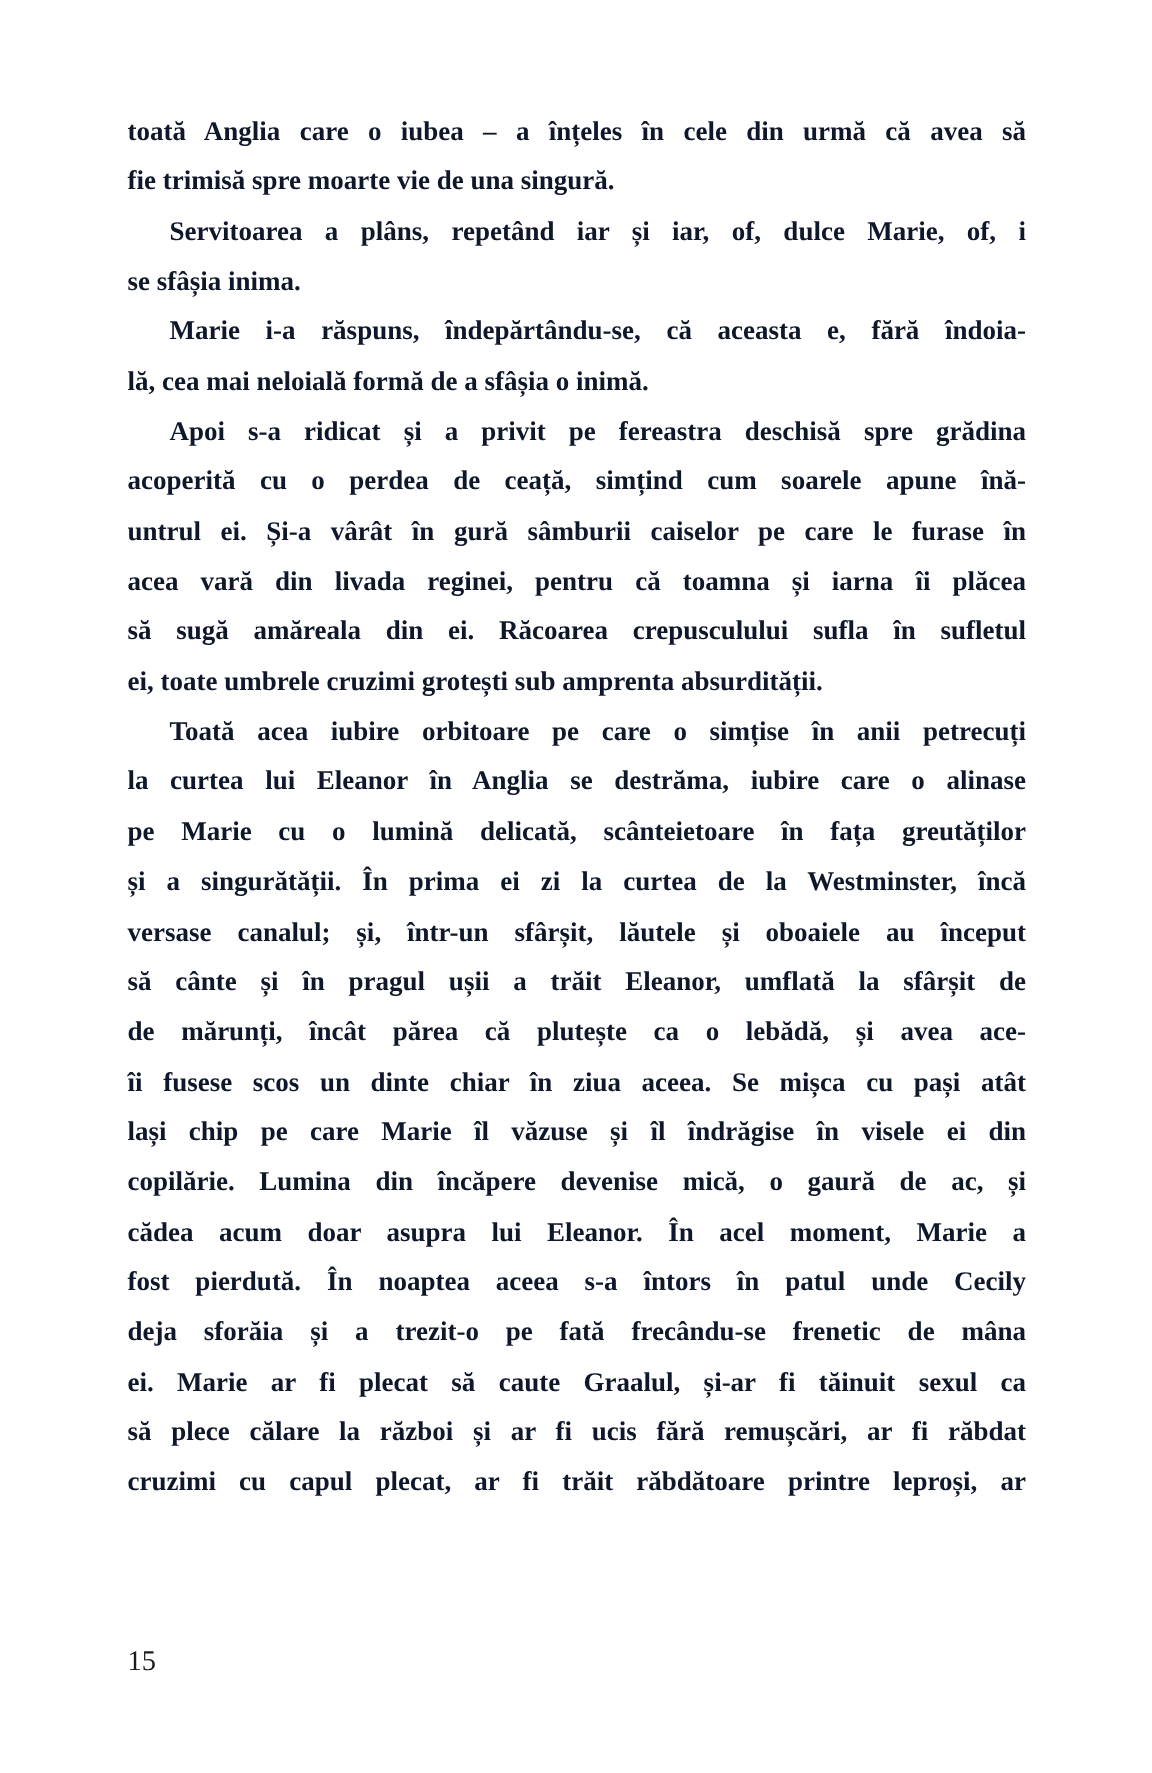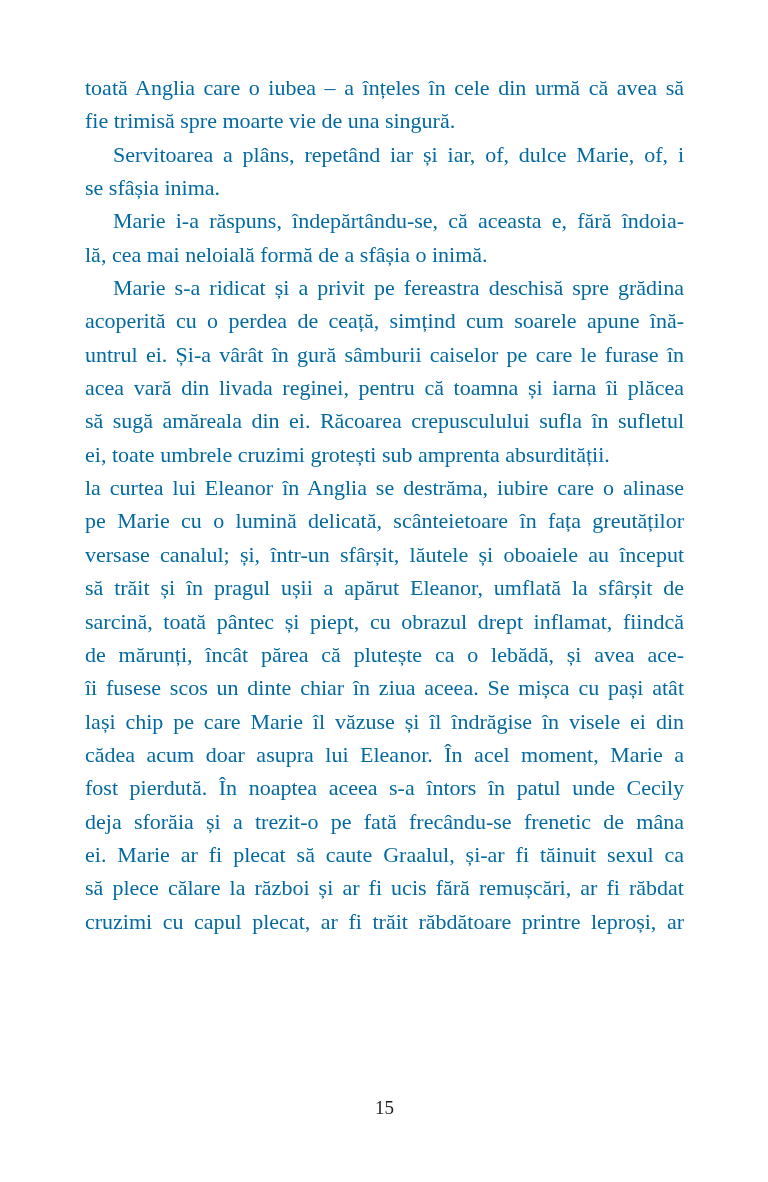--- a/index.html
+++ b/index.html
@@ -16,70 +16,72 @@
     font-family: "Liberation Serif", "DejaVu Serif", serif;
     color: #1c1c1c;
   }
   .text-block {
     position: absolute;
     left: 85px;
     top: 71px;
     width: 599px;
   }
   .line {
-    font-size: 22px;
+    font-size: 18px;
     line-height: 33.34px;
     text-align: justify;
     text-align-last: justify;
     white-space: normal;
-    color: #0369a1;
+    color: #0f172a;
+    font-weight: bold;
   }
   .line.pend {
     text-align-last: left;
   }
   .line.indent {
     text-indent: 28px;
   }
   .folio {
     position: absolute;
     top: 1097px;
     left: 85px;
     width: 599px;
-    text-align: center;
     font-size: 19px;
     line-height: 22px;
     color: #1c1c1c;
   }
 </style>
 </head>
 <body>
 
 <div class="page">
 
   <main class="text-block">
     <div class="line">toată Anglia care o iubea – a înțeles în cele din urmă că avea să</div>
     <div class="line pend">fie trimisă spre moarte vie de una singură.</div>
     <div class="line indent">Servitoarea a plâns, repetând iar și iar, of, dulce Marie, of, i</div>
     <div class="line pend">se sfâșia inima.</div>
     <div class="line indent">Marie i-a răspuns, îndepărtându-se, că aceasta e, fără îndoia-</div>
     <div class="line pend">lă, cea mai neloială formă de a sfâșia o inimă.</div>
-    <div class="line indent">Marie s-a ridicat și a privit pe fereastra deschisă spre grădina</div>
+    <div class="line indent">Apoi s-a ridicat și a privit pe fereastra deschisă spre grădina</div>
     <div class="line">acoperită cu o perdea de ceață, simțind cum soarele apune înă-</div>
     <div class="line">untrul ei. Și-a vârât în gură sâmburii caiselor pe care le furase în</div>
     <div class="line">acea vară din livada reginei, pentru că toamna și iarna îi plăcea</div>
     <div class="line">să sugă amăreala din ei. Răcoarea crepusculului sufla în sufletul</div>
     <div class="line pend">ei, toate umbrele cruzimi grotești sub amprenta absurdității.</div>
+    <div class="line indent">Toată acea iubire orbitoare pe care o simțise în anii petrecuți</div>
     <div class="line">la curtea lui Eleanor în Anglia se destrăma, iubire care o alinase</div>
     <div class="line">pe Marie cu o lumină delicată, scânteietoare în fața greutăților</div>
+    <div class="line">și a singurătății. În prima ei zi la curtea de la Westminster, încă</div>
     <div class="line">versase canalul; și, într-un sfârșit, lăutele și oboaiele au început</div>
-    <div class="line">să trăit și în pragul ușii a apărut Eleanor, umflată la sfârșit de</div>
-    <div class="line">sarcină, toată pântec și piept, cu obrazul drept inflamat, fiindcă</div>
+    <div class="line">să cânte și în pragul ușii a trăit Eleanor, umflată la sfârșit de</div>
     <div class="line">de mărunți, încât părea că plutește ca o lebădă, și avea ace-</div>
     <div class="line">îi fusese scos un dinte chiar în ziua aceea. Se mișca cu pași atât</div>
     <div class="line">lași chip pe care Marie îl văzuse și îl îndrăgise în visele ei din</div>
+    <div class="line">copilărie. Lumina din încăpere devenise mică, o gaură de ac, și</div>
     <div class="line">cădea acum doar asupra lui Eleanor. În acel moment, Marie a</div>
     <div class="line">fost pierdută. În noaptea aceea s-a întors în patul unde Cecily</div>
     <div class="line">deja sforăia și a trezit-o pe fată frecându-se frenetic de mâna</div>
     <div class="line">ei. Marie ar fi plecat să caute Graalul, și-ar fi tăinuit sexul ca</div>
     <div class="line">să plece călare la război și ar fi ucis fără remușcări, ar fi răbdat</div>
     <div class="line">cruzimi cu capul plecat, ar fi trăit răbdătoare printre leproși, ar</div>
   </main>
 
   <footer class="folio">
     <span>15</span>

